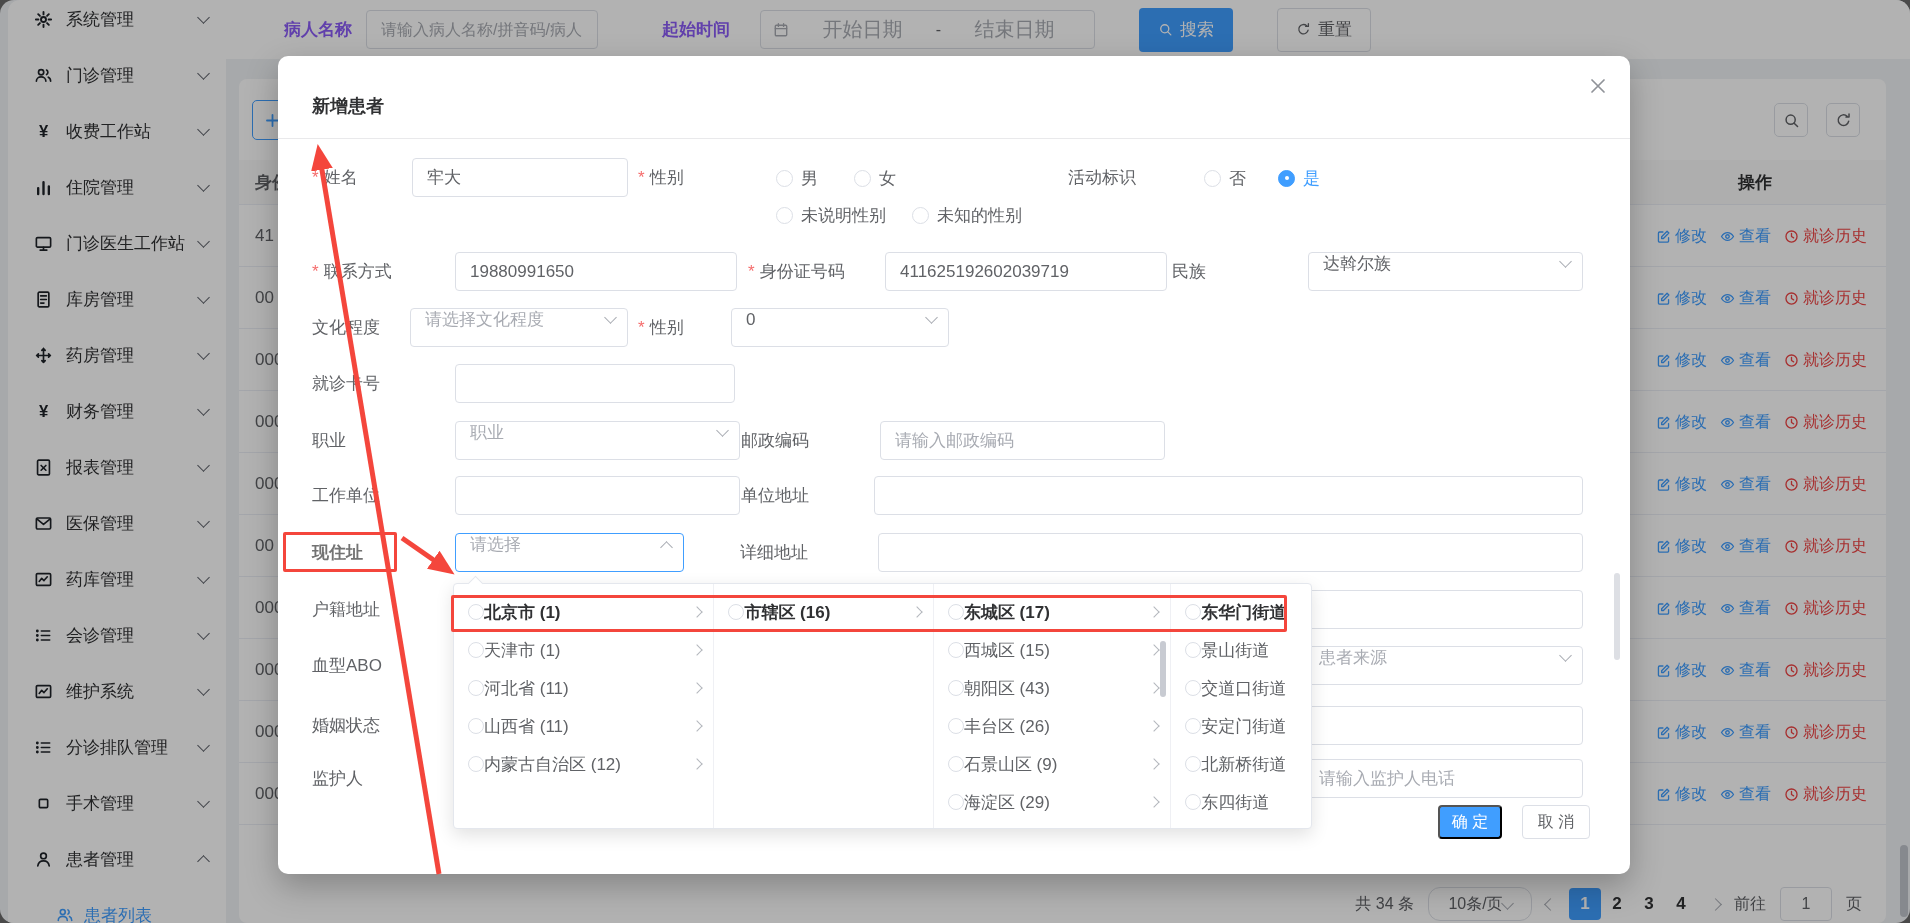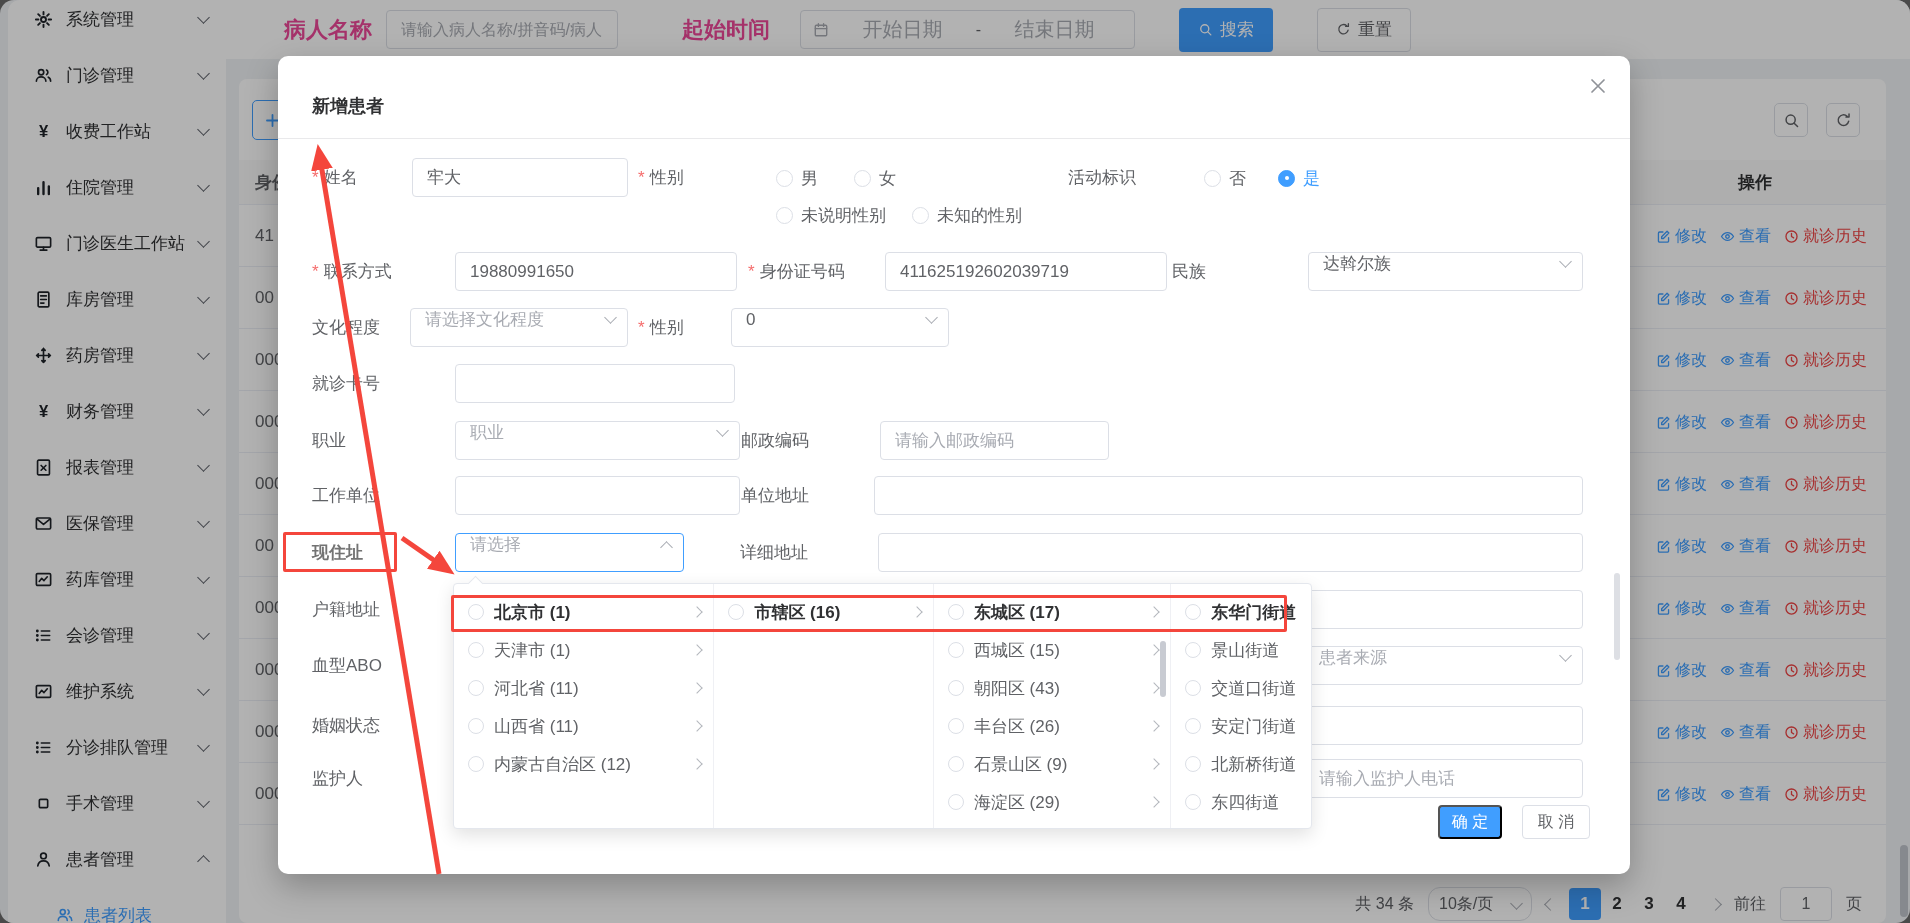--- a/index.html
+++ b/index.html
@@ -13,21 +13,21 @@
   .side-item{height:56px;display:flex;align-items:center;gap:13px;padding:0 18px 0 26px;font-size:17px;color:#303133;cursor:pointer}
   .side-item .icon{width:19px;height:19px;color:#1f2329;flex:none}
   .side-item .lab{flex:1;white-space:nowrap;overflow:hidden}
   .ch{width:9px;height:9px;border-right:1.7px solid #5a5e66;border-bottom:1.7px solid #5a5e66;transform:rotate(45deg);margin-top:-4px;flex:none}
   .ch.up{transform:rotate(-135deg);margin-top:5px}
   .side-sub{height:56px;display:flex;align-items:center;gap:10px;padding-left:48px;font-size:17px;color:#409EFF;cursor:pointer}
   .side-sub .icon{width:18px;height:18px;color:#409EFF}
 
   
   .topbar{position:absolute;left:226px;top:0;right:0;height:59px;background:#fff;display:flex;align-items:center}
-  .tb-label{font-size:22px;font-weight:700;color:#ec4899;white-space:nowrap}
+  .tb-label{font-size:17px;font-weight:700;color:#8b5cf6;white-space:nowrap}
   .t-inp{height:39px;border:1px solid #DCDFE6;border-radius:4px;background:#fff;font-size:16px;color:#606266;padding:0 14px;outline:none}
   .t-inp::placeholder{color:#A8ABB2}
   .daterange{height:39px;width:335px;border:1px solid #DCDFE6;border-radius:4px;background:#fff;display:flex;align-items:center;padding:0 12px;gap:6px}
   .daterange .icon{width:16px;height:16px;color:#A8ABB2;flex:none}
   .daterange .dph{flex:1;text-align:center;font-size:20px;color:#A8ABB2}
   .daterange .dsep{color:#606266;font-size:16px}
   .btn{height:44px;border-radius:4px;display:inline-flex;align-items:center;justify-content:center;gap:7px;font-size:17px;cursor:pointer;border:1px solid transparent;padding:0 18px}
   .btn .icon{width:15px;height:15px}
   .btn-primary{background:#409EFF;color:#fff}
   .btn-plain{background:#fff;color:#606266;border-color:#DCDFE6}
@@ -44,21 +44,21 @@
   .tbody{position:absolute;left:0;right:0;top:126px}
   .trow{height:62px;border-bottom:1px solid #EBEEF5;position:relative}
   .frag{position:absolute;left:16px;top:0;height:62px;width:24px;overflow:hidden;white-space:nowrap;display:flex;align-items:center;font-size:17px;color:#606266}
   .acts{position:absolute;right:19px;top:0;height:62px;width:228px;display:flex;align-items:center;justify-content:flex-end;gap:13px}
   .alink{display:inline-flex;align-items:center;gap:4px;font-size:16px;cursor:pointer;white-space:nowrap}
   .alink .icon{width:15px;height:15px}
   .alink.blue{color:#409EFF}.alink.green{color:#ef4444}
 
   
   .pager{position:absolute;left:0;right:0;top:806px;height:38px;display:flex;align-items:center;justify-content:flex-end;gap:14px;padding-right:24px;font-size:16px;color:#606266}
-  .psel{width:104px;height:34px;border:1px solid #DCDFE6;border-radius:12px;display:flex;align-items:center;justify-content:space-between;padding:0 10px;color:#606266;cursor:pointer}
+  .psel{width:104px;height:34px;border:1px solid #DCDFE6;border-radius:12px;display:flex;align-items:center;justify-content:center;padding:0 10px;color:#606266;cursor:pointer}
   .psel .ch{margin-top:-2px;border-color:#A8ABB2}
   .pch{width:9px;height:9px;border-right:1.7px solid #A8ABB2;border-bottom:1.7px solid #A8ABB2;cursor:pointer}
   .pch.left{transform:rotate(135deg)}.pch.right{transform:rotate(-45deg)}
   .pnum{min-width:32px;height:32px;display:inline-flex;align-items:center;justify-content:center;font-size:17px;font-weight:600;color:#303133;border-radius:4px;cursor:pointer}
   .pnum.active{background:#409EFF;color:#fff}
   .goto-inp{width:52px;height:34px;border:1px solid #DCDFE6;border-radius:4px;text-align:center;font-size:16px;color:#606266;outline:none}
   .pg-scroll{position:absolute;right:2px;top:845px;width:8px;height:72px;border-radius:4px;background:#C0C4CC;z-index:5}
 
   
   .overlay{position:absolute;inset:0;background:rgba(0,0,0,.3);z-index:40}
@@ -81,21 +81,21 @@
   .radio.on .c::after{content:"";position:absolute;left:5.5px;top:5.5px;width:4px;height:4px;border-radius:50%;background:#fff}
   .radio.on span{color:#409EFF}
   .m-btn{position:absolute;height:34px;border-radius:4px;display:flex;align-items:center;justify-content:center;font-size:16px;cursor:pointer}
   .m-scroll{position:absolute;left:1336px;top:517px;width:6px;height:87px;border-radius:3px;background:#DDDFE4}
 
   
   .cascader{position:absolute;left:453px;top:583px;width:859px;height:246px;background:#fff;border:1px solid #E4E7ED;border-radius:4px;box-shadow:0 6px 18px rgba(0,0,0,.12);z-index:60;display:flex}
   .notch{position:absolute;top:-6px;left:16px;width:11px;height:11px;background:#fff;border-left:1px solid #E4E7ED;border-top:1px solid #E4E7ED;transform:rotate(45deg)}
   .ccol{padding-top:9px;border-right:1px solid #EFF0F4;position:relative;overflow:hidden}
   .ccol:last-child{border-right:none}
-  .citem{height:38px;display:flex;align-items:center;gap:10px;padding:0 12px 0 14px;font-size:17px;color:#606266;cursor:pointer}
+  .citem{height:38px;display:flex;align-items:center;padding:0 12px 0 14px;font-size:17px;color:#606266;cursor:pointer}
   .citem .c{width:16px;height:16px;border:1px solid #DCDFE6;border-radius:50%;background:#fff;flex:none}
   .citem .clab{flex:1;white-space:nowrap;overflow:hidden}
   .citem.bold{font-weight:700;color:#303133}
   .citem .chv{width:8px;height:8px;border-right:1.6px solid #B4B7BD;border-bottom:1.6px solid #B4B7BD;transform:rotate(-45deg);flex:none}
   .c-scroll{position:absolute;right:2px;top:58px;width:6px;height:56px;border-radius:3px;background:#C8CBD2}
 
   
   .anno-rect{position:absolute;border:3px solid #f4463c;border-radius:2px;z-index:70;pointer-events:none}
   .anno-r1{left:283px;top:532px;width:114px;height:40px}
   .anno-r2{left:451px;top:595px;width:836px;height:37px}
@@ -788,21 +788,21 @@
 
   <label class="fl" style="left:34px;top:308px">就诊卡号</label>
   <input class="inp" style="left: 177px; top: 308px; width: 280px;">
 
   <label class="fl" style="left:34px;top:365px">职业</label>
   <div class="sel" style="left:177px;top:365px;width:285px">
       <span class="ph">职业</span>
       <span class="ch"></span>
     </div>
   <label class="fl" style="left:463px;top:365px">邮政编码</label>
-  <input class="inp" style="left: 602px; top: 365px; width: 229px;" placeholder="请输入邮政编码">
+  <input class="inp" style="left: 602px; top: 365px; width: 285px;" placeholder="请输入邮政编码">
 
   <label class="fl" style="left:34px;top:420px">工作单位</label>
   <input class="inp" style="left: 177px; top: 420px; width: 285px;">
   <label class="fl" style="left:463px;top:420px">单位地址</label>
   <input class="inp" style="left: 596px; top: 420px; width: 709px;">
 
   <label class="fl hl" style="left:34px;top:477px">现住址</label>
   <div class="sel focus" style="left:177px;top:477px;width:229px">
       <span class="ph">请选择</span>
       <span class="ch up"></span>

